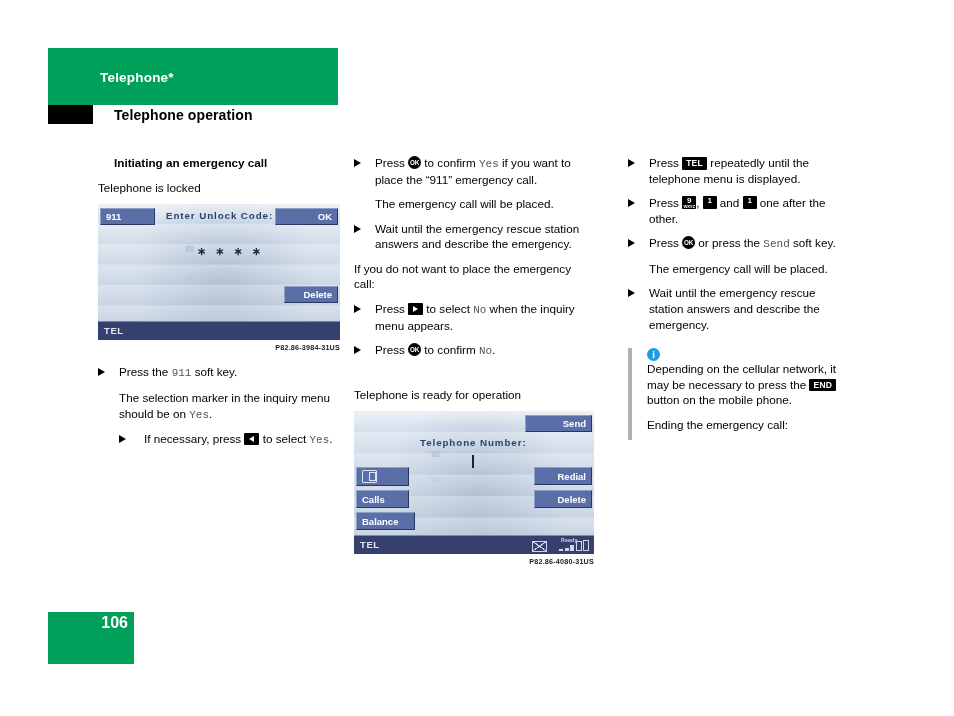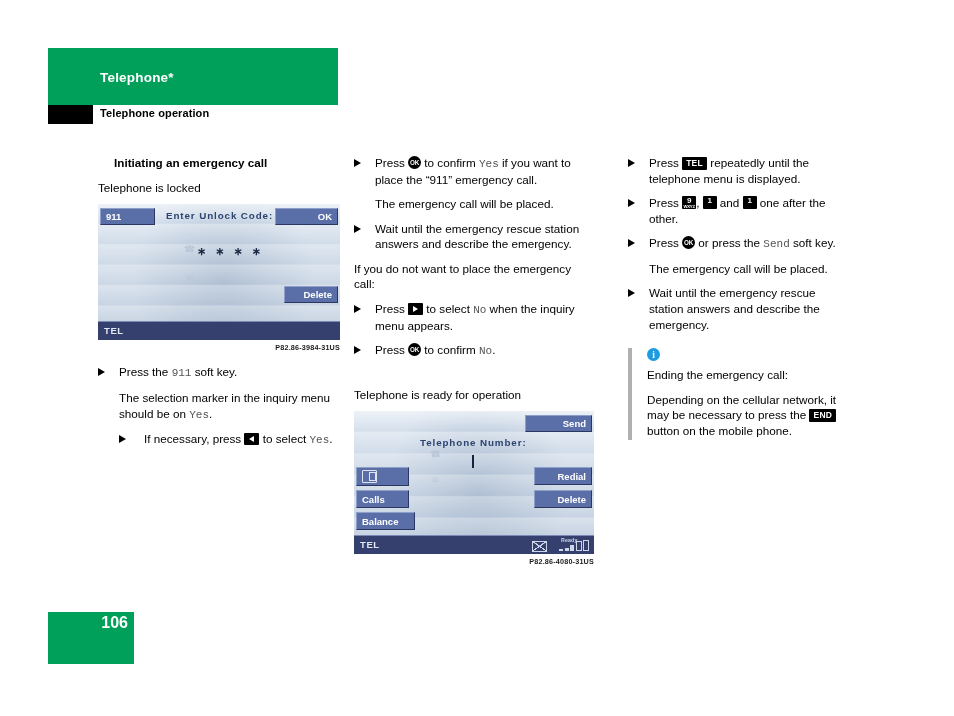--- a/index.html
+++ b/index.html
@@ -16,22 +16,22 @@
     background:#00a05a;
   }
   .hdr-green-label{
     position:absolute;left:100px;top:70px;
     font-size:13.5px;font-weight:bold;color:#ffffff;letter-spacing:.2px;
   }
   .hdr-black{
     position:absolute;left:48px;top:105px;width:45px;height:19px;background:#000000;
   }
   .hdr-sub{
-    position:absolute;left:100px;top:107px;
-    font-size:11px;font-weight:bold;color:#000;letter-spacing:.1px;
+    position:absolute;left:114px;top:107px;
+    font-size:14px;font-weight:bold;color:#000;letter-spacing:.1px;
   }
 
   
   .col{position:absolute;}
   .h3{font-size:11.7px;font-weight:bold;margin:0 0 9px 0;line-height:1.35;padding-left:16px;}
   .p{font-size:11.7px;line-height:1.33;margin:0 0 9px 0;}
   .mono{font-family:"Liberation Mono", monospace;font-size:11px;color:#555;}
   .bullet-row{position:relative;padding-left:21px;margin:0 0 9px 0;}
   .bullet-row.sub{padding-left:21px;margin-left:21px;}
   .tri{
@@ -342,24 +342,24 @@
 
     <div class="bullet-row">
       <span class="tri"></span>
       <span class="p" style="display:block;margin:0;">Wait until the emergency rescue station answers and describe the emergency.</span>
     </div>
 
     <div class="note" style="position:relative;margin-top:16px;min-height:92px;">
       <div class="bar"></div>
       <div class="body">
         <span class="iicon"></span>
-        <div class="p" style="margin-top:6px;">Ending the emergency call:</div>
         <div class="p">
           <span>Depending on the cellular network, it may be necessary to press the </span><span class="key">END</span><span> button on the mobile phone.</span>
         </div>
+        <div class="p" style="margin-top:6px;">Ending the emergency call:</div>
       </div>
     </div>
   </div>
 
   <div class="footer"></div>
   <div class="footer-num">106</div>
 
 </div>
 
 </body></html>

